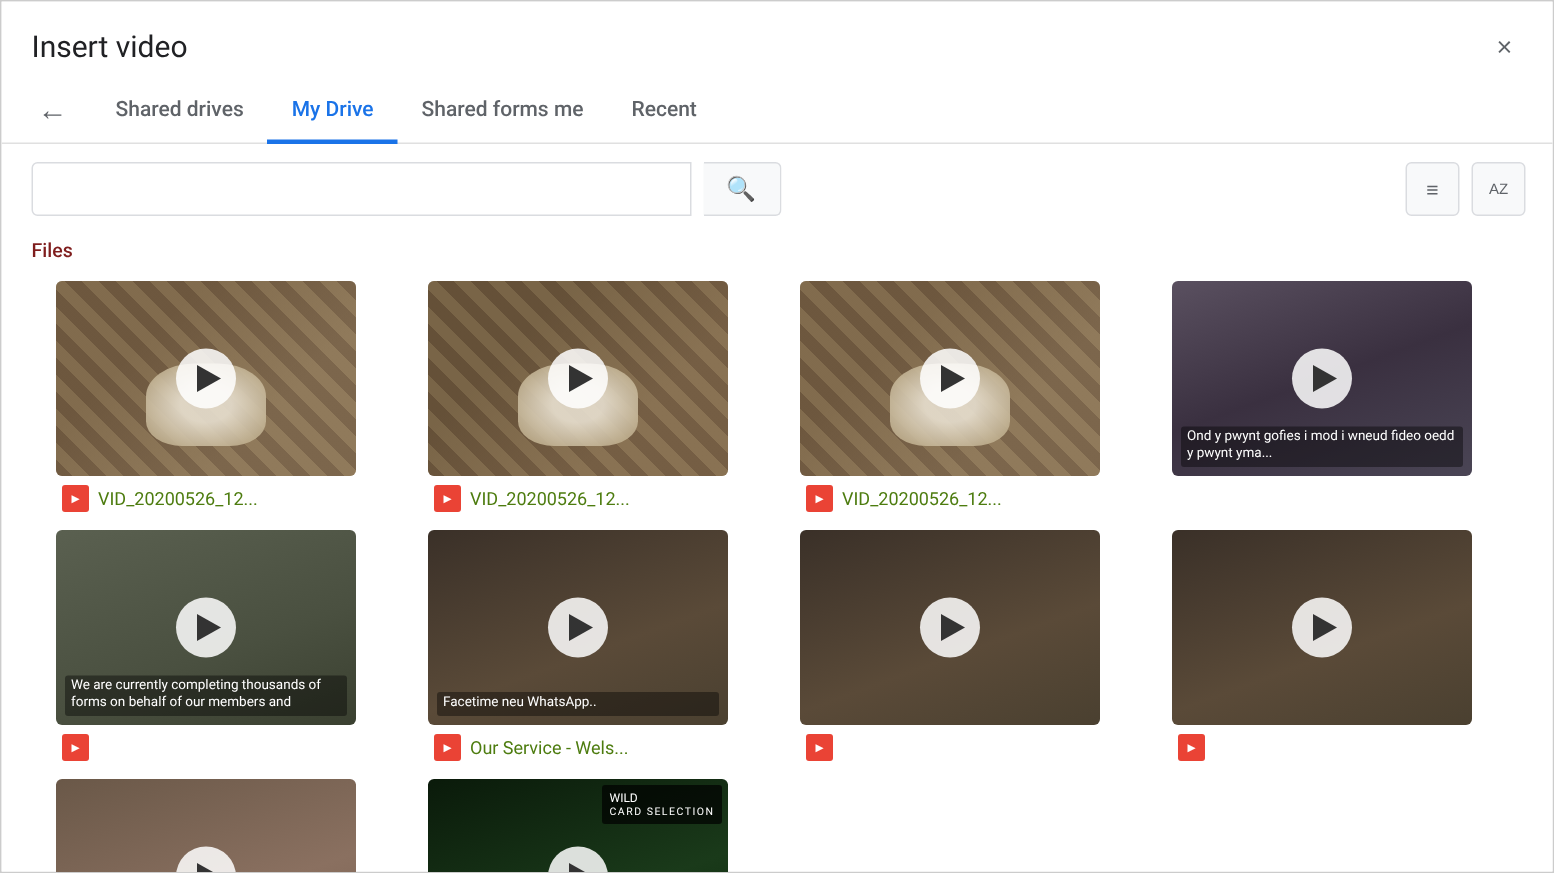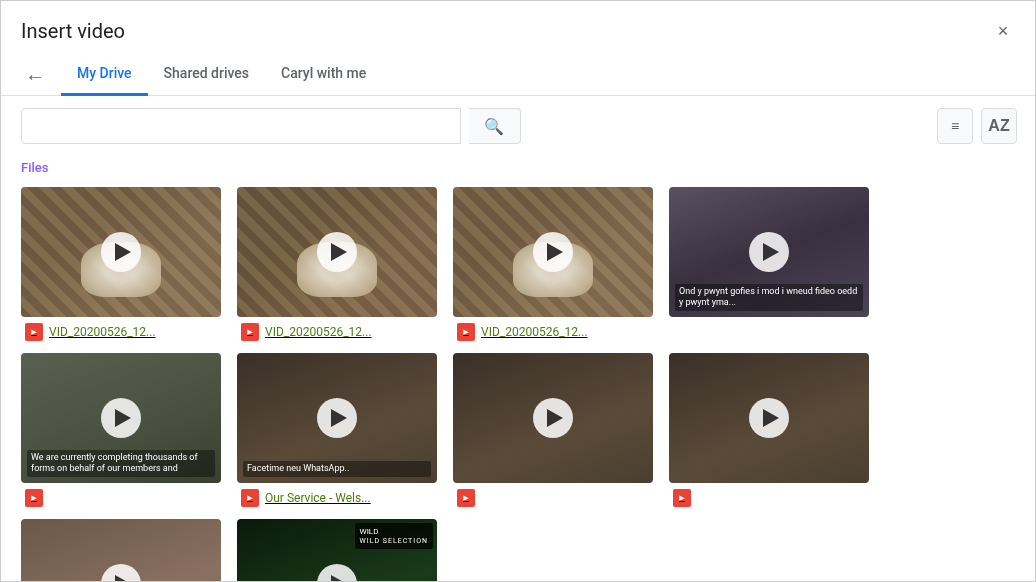--- a/index.html
+++ b/index.html
@@ -128,38 +128,37 @@
       align-items: center;
       justify-content: center;
       color: #5f6368;
       font-size: 14px;
     }
 
     .section-label {
       padding: 4px 20px 8px 20px;
       font-size: 13px;
       font-weight: 500;
-      color: #8b5cf6;
+      color: #7f1d1d;
     }
 
     .files-grid {
       display: flex;
       flex-wrap: wrap;
       gap: 0;
       padding: 0 12px;
       overflow-y: auto;
       flex: 1;
     }
 
     .file-item {
       width: 200px;
-      margin: 4px 8px;
+      margin: 4px 24px;
       cursor: pointer;
       border-radius: 4px;
-      text-decoration: underline;
     }
 
     .file-thumb {
       width: 200px;
       height: 130px;
       background: #333;
       border-radius: 4px;
       overflow: hidden;
       position: relative;
       display: flex;
@@ -283,36 +282,37 @@
 
 <div class="dialog">
 
   <div class="dialog-header">
     <span class="dialog-title">Insert video</span>
     <button class="close-btn">×</button>
   </div>
 
   <div class="tab-bar">
     <button class="back-btn">←</button>
+    <div class="tab">Shared drives</div>
     <div class="tab active">My Drive</div>
-    <div class="tab">Shared drives</div>
-    <div class="tab">Caryl with me</div>
+    <div class="tab">Shared forms me</div>
+    <div class="tab">Recent</div>
   </div>
 
   <div class="toolbar">
     <input class="search-input" type="text" placeholder="" style="">
     <button class="search-btn">
       <span>🔍</span>
     </button>
     <div class="spacer"></div>
     <button class="view-btn">
       <span>≡</span>
     </button>
     <button class="view-btn">
-      <span style="font-size:16px;font-weight:bold;">AZ</span>
+      <span style="font-size:10px;font-weight:normal;">AZ</span>
     </button>
   </div>
 
   <div class="section-label">Files</div>
 
   <div class="files-grid">
 
     <div class="file-item">
       <div class="file-thumb thumb-1">
         <div class="thumb-pattern"></div>
@@ -421,20 +421,20 @@
         </div>
       </div>
 
     </div>
 
     <div class="file-item">
       <div class="file-thumb thumb-10" style="background: linear-gradient(160deg, #0a1a0a 0%, #1a3a1a 60%, #0a2a0a 100%);">
         <div class="play-btn">
           <div class="play-triangle"></div>
         </div>
-        <div class="thumb-overlay-top" style="top:4px;right:4px;font-size:8px;background:rgba(0,0,0,0.7);">WILD<br><span style="font-size:7px;letter-spacing:1px;">WILD SELECTION</span></div>
+        <div class="thumb-overlay-top" style="top:4px;right:4px;font-size:8px;background:rgba(0,0,0,0.7);">WILD<br><span style="font-size:7px;letter-spacing:1px;">CARD SELECTION</span></div>
 
       </div>
 
     </div>
 
   </div>
 </div>
 
 </body></html>

